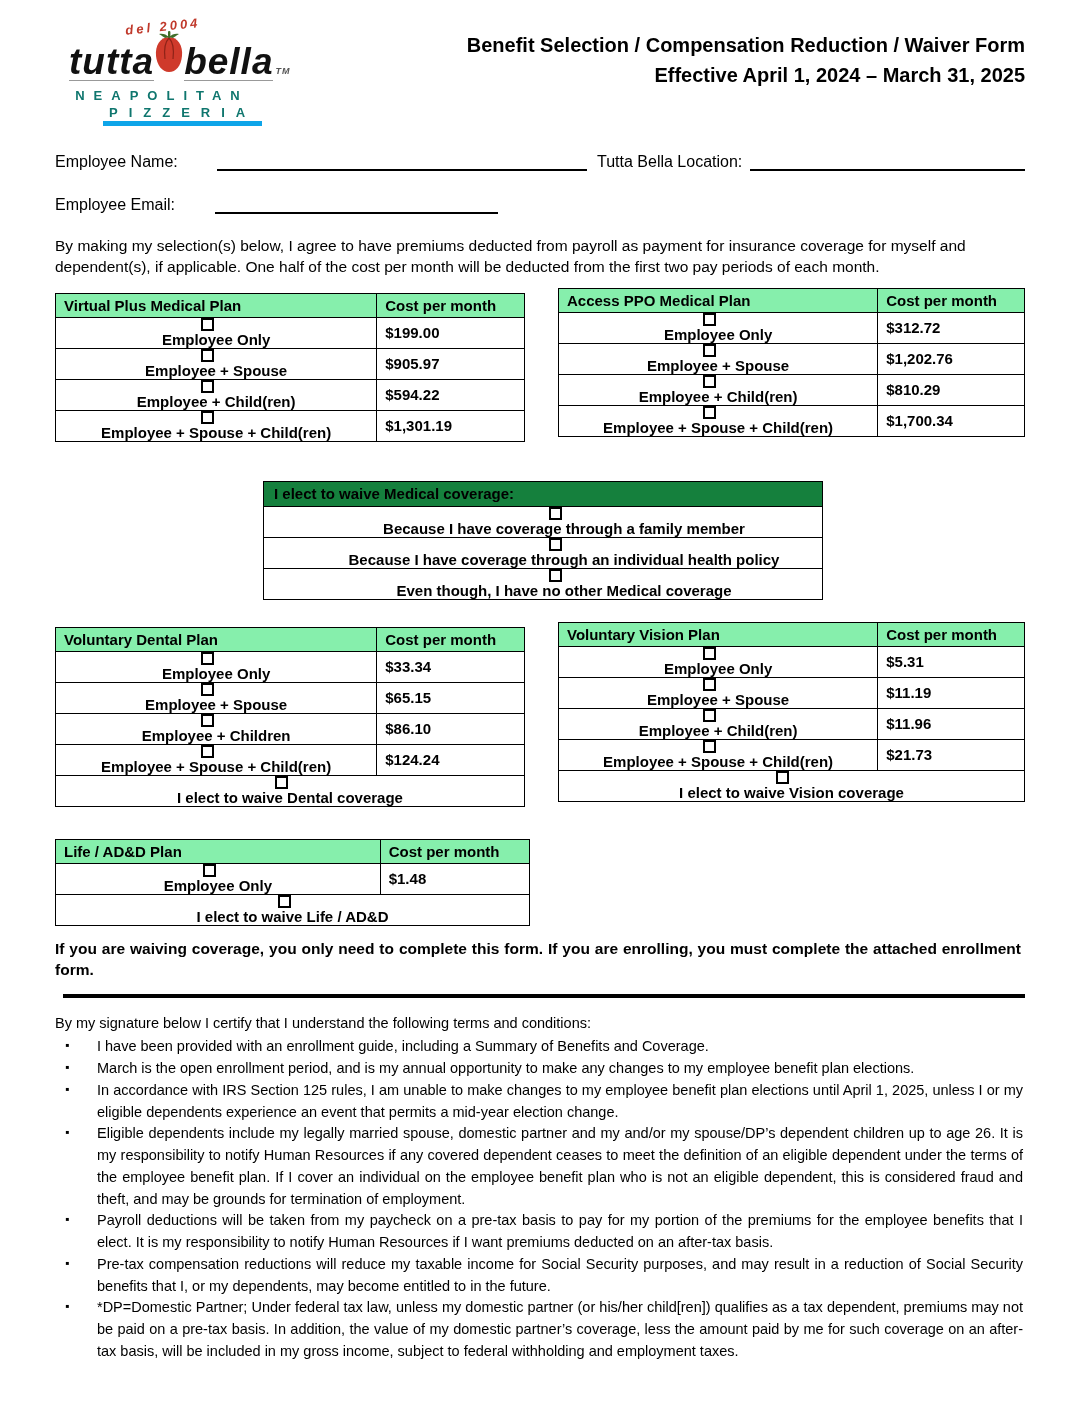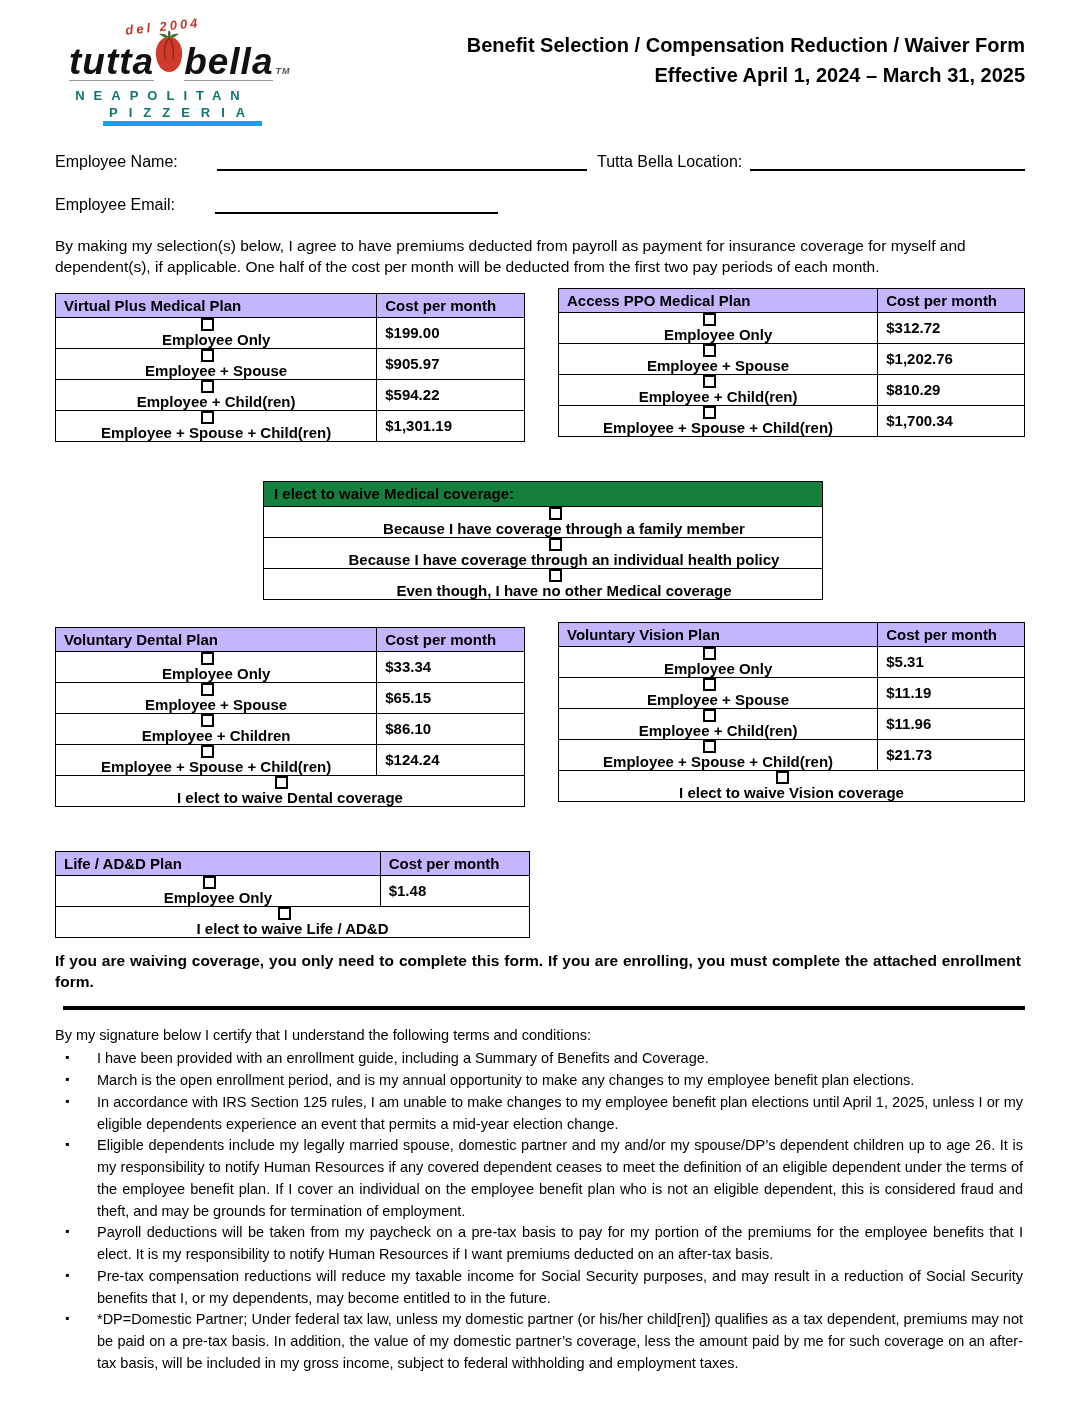--- a/index.html
+++ b/index.html
@@ -57,21 +57,21 @@
 
   
   .tables-row { display: flex; align-items: flex-start; margin-top: 15px; }
   .tables-row .left-col { width: 475px; }
   .tables-row .right-col { width: 472px; margin-left: 33px; margin-top: -5px; }
   table.plan { border-collapse: collapse; width: 100%; table-layout: fixed; }
   table.plan th, table.plan td {
     border: 1.5px solid #000; height: 24px; padding: 0 8px;
     font-size: 15px; text-align: left; vertical-align: middle;
   }
-  table.plan th { background: #c4b5fd; font-weight: 700; }
+  table.plan th { background: #86efac; font-weight: 700; }
   table.plan td.opt { font-weight: 700; }
   table.plan td.cost { font-weight: 700; }
   col.c-opt { width: 68.5%; }
   col.c-cost { width: 31.5%; }
   .cb {
     display: inline-block; width: 13px; height: 13px;
     border: 2.5px solid #000; background: #fff;
     margin-right: 17px; vertical-align: -2px; flex: none;
   }
   .optwrap { display: flex; align-items: center; flex-direction: column; }
@@ -79,21 +79,21 @@
   
   .waive-box { width: 560px; margin: 39px 0 0 208px; border-collapse: collapse; }
   .waive-box th, .waive-box td {
     border: 1.5px solid #000; height: 25px; padding: 0 10px;
     font-size: 15px; text-align: left; vertical-align: middle; font-weight: 700;
   }
   .waive-box th { background: #15803d; }
   .waive-box .optwrap { padding-left: 42px; }
 
   .gap-tables2 { margin-top: 27px; }
-  .life-wrap { width: 475px; margin-top: 44px; }
+  .life-wrap { width: 475px; margin-top: 32px; }
 
   
   .notice { margin-top: 13px; font-size: 15.5px; font-weight: 700; line-height: 1.35; text-align: justify; padding-right: 4px; }
   .rule { border: none; border-top: 4.5px solid #000; margin: 13px 0 0 8px; }
 
   
   .terms { margin-top: 15px; font-size: 14.5px; line-height: 1.5; padding-right: 2px; }
   .terms-intro { margin-bottom: 2px; }
   .bullet { position: relative; padding-left: 42px; margin-left: 0; text-align: justify; }
   .bullet::before { content: "\25AA"; position: absolute; left: 10px; top: 0; font-size: 12px; }

